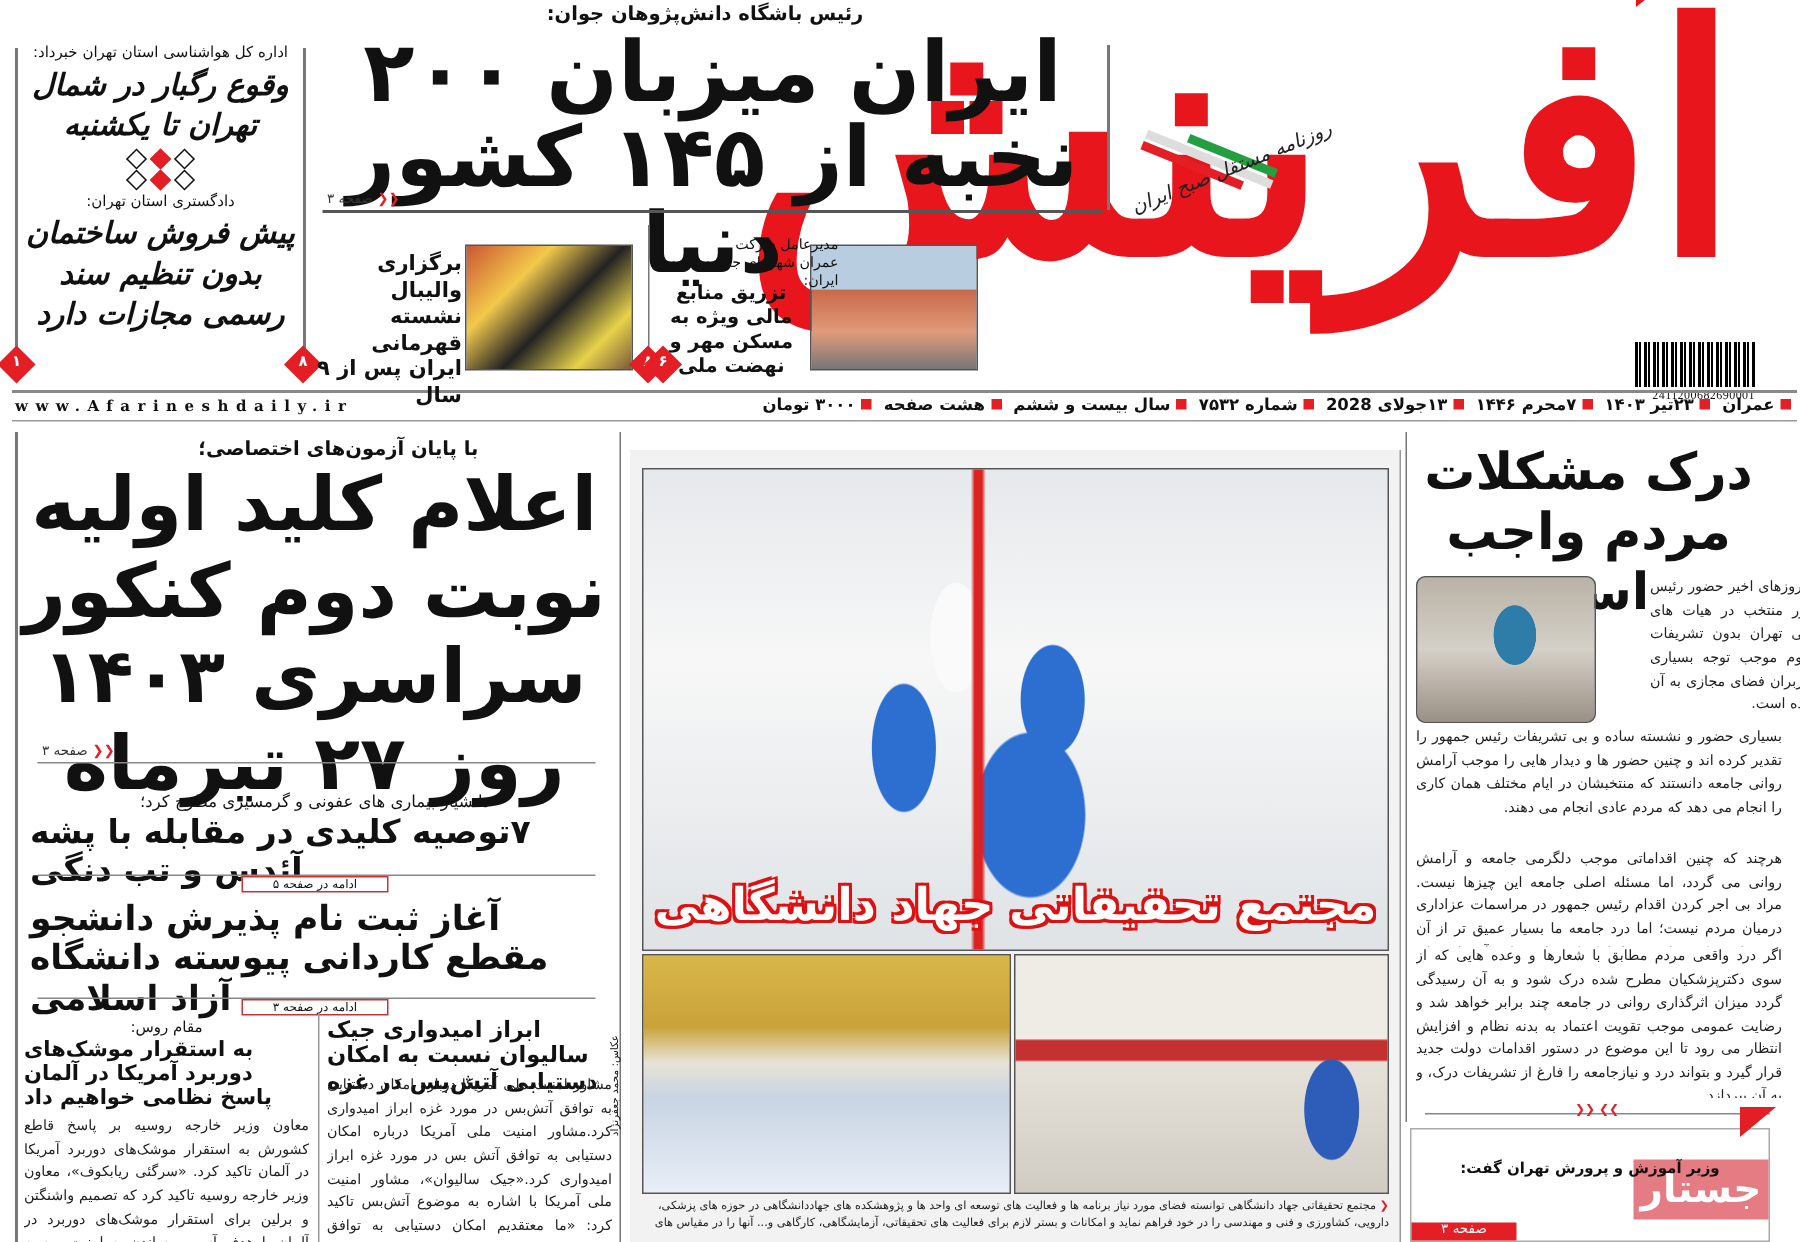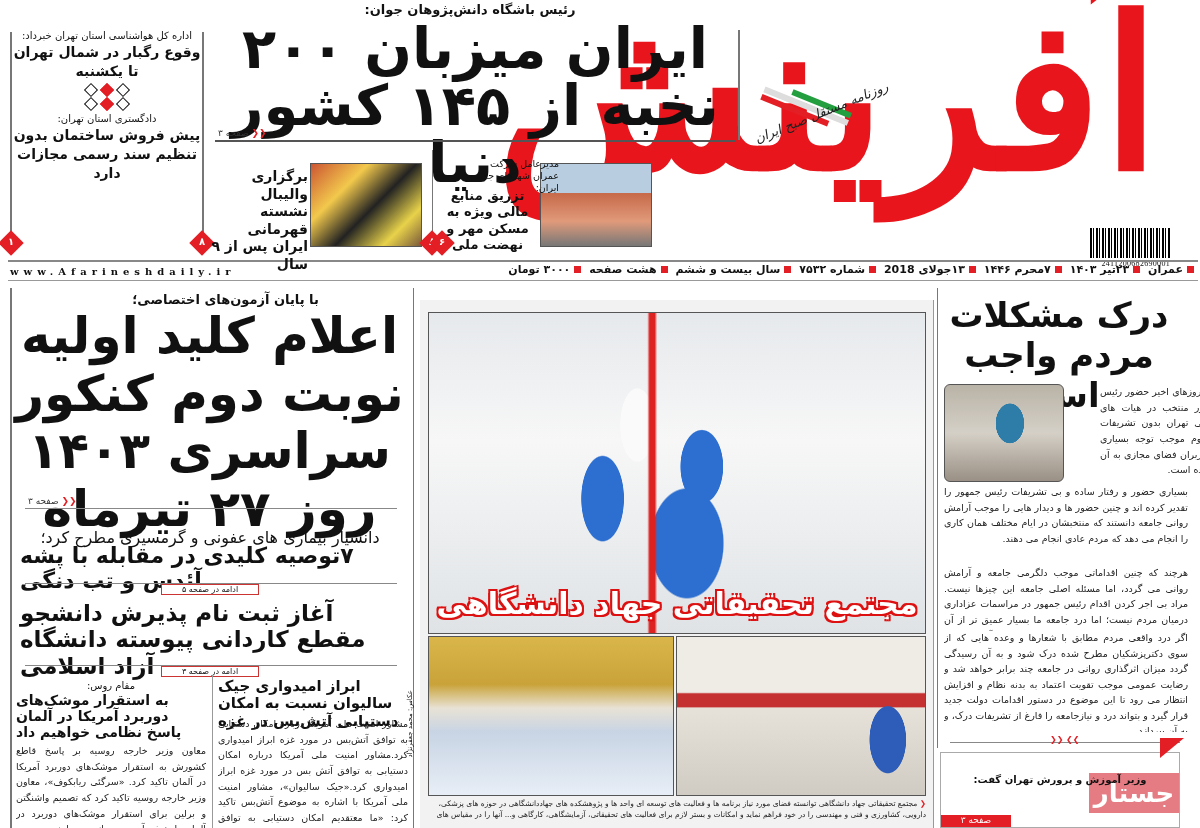--- a/index.html
+++ b/index.html
@@ -22,42 +22,42 @@
     background: repeating-linear-gradient(90deg, #000 0 2px, #fff 2px 3px, #000 3px 4px, #fff 4px 6px); }
   .barcode-num { position: absolute; right: 0; top: 249px; font-size: 8px; letter-spacing: 0.3px; font-family: Liberation Serif, serif; }
 
   .dateline { right: 2px; top: 263px; font-size: 11px; font-weight: bold; direction: rtl; }
   .url { left: 10px; top: 266px; font-size: 10px; font-weight: bold; letter-spacing: 5px; font-family: "DejaVu Serif", serif; }
   .sq { display: inline-block; width: 7px; height: 7px; background: #e31e24; margin: 0 4px; }
 
   
   .briefs { left: 12px; top: 30px; width: 190px; }
   .briefs .kicker { font-size: 10px; margin-bottom: 2px; }
-  .briefs .hd { font-size: 14px; font-weight: bold; line-height: 1.35; }
+  .briefs .hd { font-size: 20px; font-weight: bold; line-height: 1.35; font-style: italic; }
   .diam-row { display: flex; justify-content: center; gap: 2px; margin: 4px 0; direction: ltr; }
   .diam { width: 10px; height: 10px; transform: rotate(45deg); border: 1.5px solid #111; background: #fff; margin: 0 2px; }
   .diam.fill { background: #e31e24; border-color: #e31e24; }
   .pgbadge { position: absolute; width: 18px; height: 18px; background: #e31e24; transform: rotate(45deg); }
   .pgnum { position: absolute; color: #fff; font-size: 10px; font-weight: bold; width: 18px; text-align: center; }
 
   
   .top-kicker { left: 220px; top: 2px; width: 500px; font-size: 13px; font-weight: bold; text-align: center; direction: rtl; }
   .top-hl { left: 215px; top: 20px; width: 520px; font-size: 56px; font-weight: bold; line-height: 1.02; text-align: center; direction: rtl; letter-spacing: -1px; }
   .see-page { font-size: 9px; color: #333; }
 
   
   .photo { position: absolute; overflow: hidden; border: 1px solid #555; }
 
   .teaser { font-weight: bold; direction: rtl; line-height: 1.25; }
 
   
   .lead-kicker { left: 12px; top: 292px; width: 395px; font-size: 13px; font-weight: bold; direction: rtl; text-align: center; padding-left: 32px; }
   .lead-hl { left: 12px; top: 308px; width: 395px; font-size: 50px; font-weight: bold; line-height: 1.15; direction: rtl; text-align: center; letter-spacing: -1px; }
 
-  .sub-kicker { font-size: 16px; direction: rtl; text-align: center; }
+  .sub-kicker { font-size: 11px; direction: rtl; text-align: center; }
   .sub-hl { font-weight: bold; direction: rtl; text-align: left; line-height: 1.15; }
   .cont-box { display: inline-block; border: 1px solid #c33; font-size: 8px; padding: 0 20px; background: #fff; }
   .sep { position: absolute; height: 1px; background: #888; }
 
   .col-txt { font-size: 9.5px; line-height: 1.65; direction: rtl; text-align: justify; color: #222; }
 
   
   .ed-hl { right: 16px; top: 295px; width: 250px; font-size: 34px; font-weight: bold; line-height: 1.18; direction: rtl; text-align: center; }
 
   .caption-strip { left: 428px; top: 798px; width: 498px; font-size: 7.5px; line-height: 1.5; direction: rtl; color: #222; }
@@ -81,21 +81,21 @@
   <div class="barcode"></div>
   <div class="barcode-num">2411200682690001</div>
 </div>
 
 <div class="hline" style="left:8px;top:260px;width:1190px;background:#888;"></div>
 <div class="abs url">www.Afarineshdaily.ir</div>
 <div class="abs dateline">
   <span class="sq"></span><span>عمران</span>
   <span class="sq"></span><span>۲۳تیر ۱۴۰۳</span>
   <span class="sq"></span><span>۷محرم ۱۴۴۶</span>
-  <span class="sq"></span><span>۱۳جولای 2018</span>
+  <span class="sq"></span><span>۱۳جولای 2028</span>
   <span class="sq"></span><span>شماره ۷۵۳۲</span>
   <span class="sq"></span><span>سال بیست و ششم</span>
   <span class="sq"></span><span>هشت صفحه</span>
   <span class="sq"></span><span>۳۰۰۰ تومان</span>
 </div>
 <div class="hline" style="left:8px;top:280px;width:1190px;height:1px;background:#999;"></div>
 
 <div class="vline" style="left:10px;top:32px;height:222px;"></div>
 <div class="vline" style="left:202px;top:32px;height:222px;"></div>
 <div class="abs briefs rtl center">
@@ -191,21 +191,21 @@
   <span>مجتمع تحقیقاتی جهاد دانشگاهی توانسته فضای مورد نیاز برنامه ها و فعالیت های توسعه ای واحد ها و پژوهشکده های جهاددانشگاهی در حوزه های پزشکی، دارویی، کشاورزی و فنی و مهندسی را در خود فراهم نماید و امکانات و بستر لازم برای فعالیت های تحقیقاتی، آزمایشگاهی، کارگاهی و... آنها را در مقیاس های</span>
 </div>
 
 <div class="vline" style="left:937px;top:288px;height:460px;width:1px;"></div>
 <div class="abs ed-hl">درک مشکلات مردم واجب است</div>
 <div class="photo" style="left:944px;top:384px;width:120px;height:98px;border-radius:6px;
   background:
    radial-gradient(ellipse 20px 28px at 55% 40%, #2e7ca8 70%, transparent 72%),
    linear-gradient(180deg,#b9b3a7 0%,#d5d0c7 50%,#9a9085 100%);"></div>
 <div class="abs col-txt" style="left:1068px;top:384px;width:120px;height:98px;overflow:hidden;margin-left:32px;">طی روزهای اخیر حضور رئیس جمهور منتخب در هیات های مذهبی تهران بدون تشریفات مرسوم موجب توجه بسیاری از کاربران فضای مجازی به آن گردیده است.</div>
-<div class="abs col-txt" style="left:944px;top:484px;width:244px;height:90px;overflow:hidden;">بسیاری حضور و رفتار ساده و بی تشریفات رئیس جمهور را تقدیر کرده اند و چنین حضور ها و دیدار هایی را موجب آرامش روانی جامعه دانستند که منتخبشان در ایام مختلف همان کاری را انجام می دهد که مردم عادی انجام می دهند.</div>
+<div class="abs col-txt" style="left:944px;top:484px;width:244px;height:90px;overflow:hidden;">بسیاری حضور و نشسته ساده و بی تشریفات رئیس جمهور را تقدیر کرده اند و چنین حضور ها و دیدار هایی را موجب آرامش روانی جامعه دانستند که منتخبشان در ایام مختلف همان کاری را انجام می دهد که مردم عادی انجام می دهند.</div>
 <div class="abs col-txt" style="left:944px;top:565px;width:244px;height:66px;overflow:hidden;">هرچند که چنین اقداماتی موجب دلگرمی جامعه و آرامش روانی می گردد، اما مسئله اصلی جامعه این چیزها نیست. مراد بی اجر کردن اقدام رئیس جمهور در مراسمات عزاداری درمیان مردم نیست؛ اما درد جامعه ما بسیار عمیق تر از آن چیزی است که بتوان صرفا با مُسکن های روانی آن را درمان کرد.</div>
 <div class="abs col-txt" style="left:944px;top:630px;width:244px;height:62px;overflow:hidden;">اگر درد واقعی مردم مطابق با شعارها و وعده هایی که از سوی دکترپزشکیان مطرح شده درک شود و به آن رسیدگی گردد میزان اثرگذاری روانی در جامعه چند برابر خواهد شد و رضایت عمومی موجب تقویت اعتماد به بدنه نظام و افزایش میزان پذیرش در میان اقشار مختلف خواهد شد.</div>
 <div class="abs col-txt" style="left:944px;top:692px;width:244px;height:40px;overflow:hidden;">انتظار می رود تا این موضوع در دستور اقدامات دولت جدید قرار گیرد و بتواند درد و نیازجامعه را فارغ از تشریفات درک، و به آن بپردازد.</div>
 <div class="sep" style="left:950px;top:742px;width:230px;"></div>
 <div class="abs red" style="left:1050px;top:735px;font-size:8px;">❯❯ ❮❮</div>
 
 <div class="abs promo">
   <div class="promo-wm">جستار</div>
   <div class="abs center rtl" style="left:0;top:6px;width:238px;font-size:10px;font-weight:bold;margin-top:15px;">وزیر آموزش و پرورش تهران گفت:</div>
   <div class="abs" style="left:0;bottom:0;width:70px;height:12px;background:#e31e24;color:#fff;font-size:9px;text-align:center;direction:rtl;">صفحه ۳</div>

